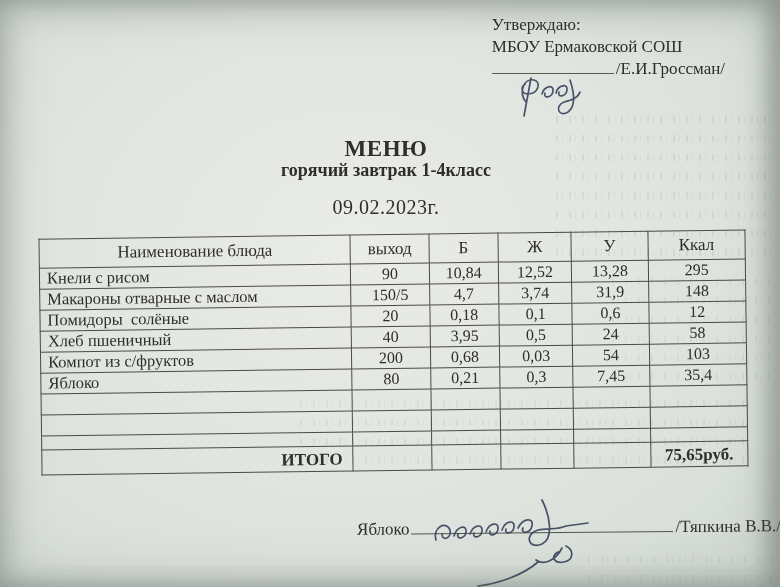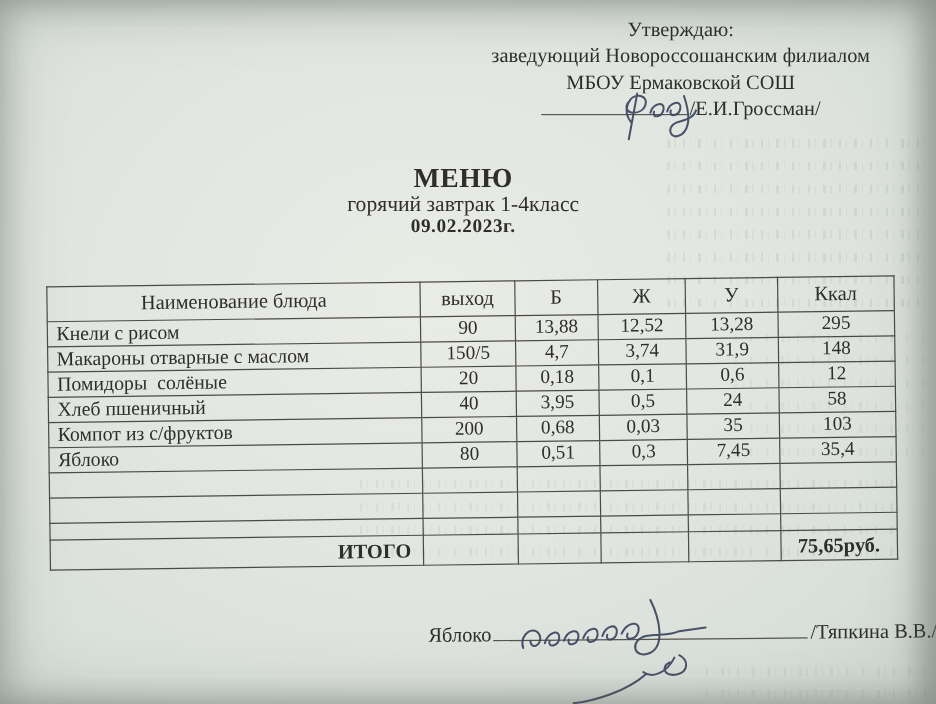--- a/index.html
+++ b/index.html
@@ -25,28 +25,28 @@
     -webkit-mask:repeating-linear-gradient(0deg,#000 0 7px,transparent 7px 19px);
     mask:repeating-linear-gradient(0deg,#000 0 7px,transparent 7px 19px);
   }
   .b1{left:556px;top:104px;width:216px;height:152px;}
   .b2{left:300px;top:392px;width:446px;height:72px;opacity:.45;}
   .b3{left:588px;top:548px;width:188px;height:34px;opacity:.4;}
   .b4{left:612px;top:276px;width:158px;height:104px;opacity:.35;}
 
   .approval{
     position:absolute;top:14px;right:55px;z-index:2;
-    text-align:center;font-size:17px;line-height:22px;white-space:nowrap;margin-left:48px;
+    text-align:left;font-size:17px;line-height:22px;white-space:nowrap;margin-left:48px;
   }
   .sig-line{display:inline-block;width:122px;height:15px;border-bottom:1px solid #5a5a55;margin-right:2px;}
 
   .titleblock{position:absolute;left:0;top:0;width:772px;text-align:center;z-index:2;}
   .t-main{position:absolute;top:136px;width:100%;font-size:23px;font-weight:bold;letter-spacing:.5px;}
-  .t-sub{position:absolute;top:160px;width:100%;font-size:18px;font-weight:normal;}
-  .t-date{position:absolute;top:180px;width:100%;font-size:16px;font-weight:bold;letter-spacing:.5px;}
+  .t-sub{position:absolute;top:160px;width:100%;font-size:18px;font-weight:bold;}
+  .t-date{position:absolute;top:196px;width:100%;font-size:20px;font-weight:normal;letter-spacing:.5px;}
 
   .table-wrap{position:absolute;left:40px;top:234px;width:707px;z-index:2;transform:rotate(-0.75deg);}
   table{border-collapse:collapse;width:707px;table-layout:fixed;}
   th,td{border:1px solid #4b4b46;padding:0 4px;font-weight:normal;background:transparent;
         overflow:hidden;white-space:nowrap;}
   thead th{height:28px;font-size:17px;text-align:center;vertical-align:middle;}
   tbody td{height:20px;font-size:16px;text-align:center;vertical-align:middle;line-height:1;}
   td.name{text-align:left;padding-left:7px;font-size:16.5px;white-space:pre-wrap;}
   tr.empty td{height:20px;}
   tr.empty-short td{height:13px;}
@@ -63,21 +63,20 @@
 </head>
 <body>
 
 <div class="bleed b1"></div>
 <div class="bleed b2"></div>
 <div class="bleed b3"></div>
 <div class="bleed b4"></div>
 
 <div class="approval">
   <div>Утверждаю:</div>
-  <div>заведующий Новороссошанским филиалом</div>
   <div>МБОУ Ермаковской СОШ</div>
   <div><span class="sig-line"></span><span>/Е.И.Гроссман/</span></div>
 </div>
 
 <svg class="sig-svg" style="left:498px;top:68px;" width="115" height="62" viewBox="0 0 115 62">
   <path d="M28,34 C20,24 26,10 36,12 C44,14 40,26 30,26 C24,26 22,20 27,16 M33,10 L26,48"></path>
   <path d="M44,26 C46,18 56,16 55,23 C54,30 45,31 47,25 M58,25 C60,17 70,15 69,22 C68,29 59,30 61,24 M72,12 C76,24 78,38 70,44 C61,50 56,38 66,34 C74,32 80,30 82,24"></path>
 </svg>
 
 <div class="titleblock">
@@ -103,21 +102,21 @@
       <th>Б</th>
       <th>Ж</th>
       <th>У</th>
       <th>Ккал</th>
     </tr>
   </thead>
   <tbody>
     <tr>
       <td class="name">Кнели с рисом</td>
       <td>90</td>
-      <td>13,88</td>
+      <td>10,84</td>
       <td>12,52</td>
       <td>13,28</td>
       <td>295</td>
     </tr>
     <tr>
       <td class="name">Макароны отварные с маслом</td>
       <td>150/5</td>
       <td>4,7</td>
       <td>3,74</td>
       <td>31,9</td>
@@ -137,27 +136,27 @@
       <td>3,95</td>
       <td>0,5</td>
       <td>24</td>
       <td>58</td>
     </tr>
     <tr>
       <td class="name">Компот из с/фруктов</td>
       <td>200</td>
       <td>0,68</td>
       <td>0,03</td>
-      <td>35</td>
+      <td>54</td>
       <td>103</td>
     </tr>
     <tr>
       <td class="name">Яблоко</td>
       <td>80</td>
-      <td>0,51</td>
+      <td>0,21</td>
       <td>0,3</td>
       <td>7,45</td>
       <td>35,4</td>
     </tr>
     <tr class="empty">
       <td></td>
           <td></td>
           <td></td>
           <td></td>
           <td></td>

